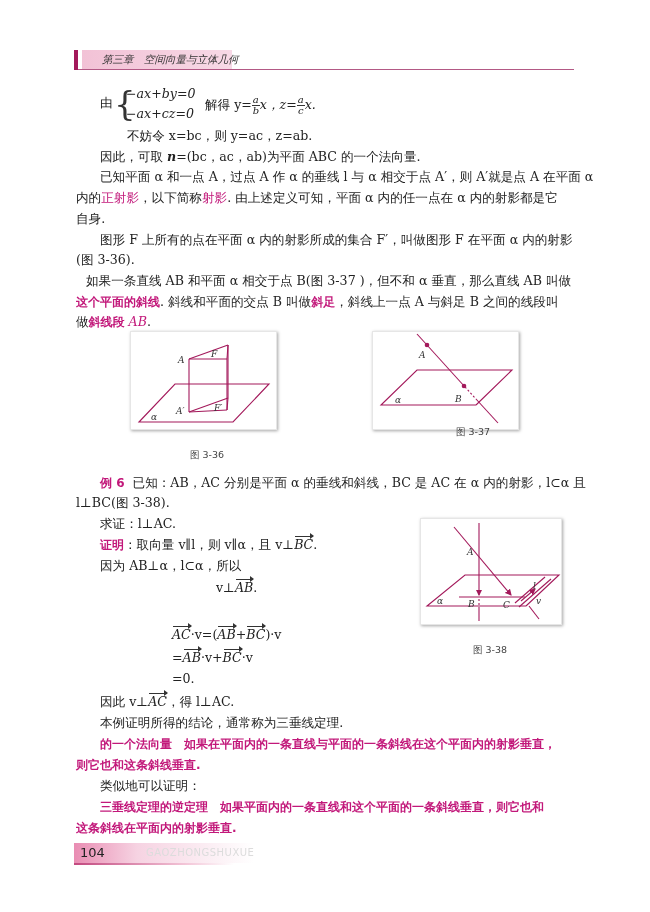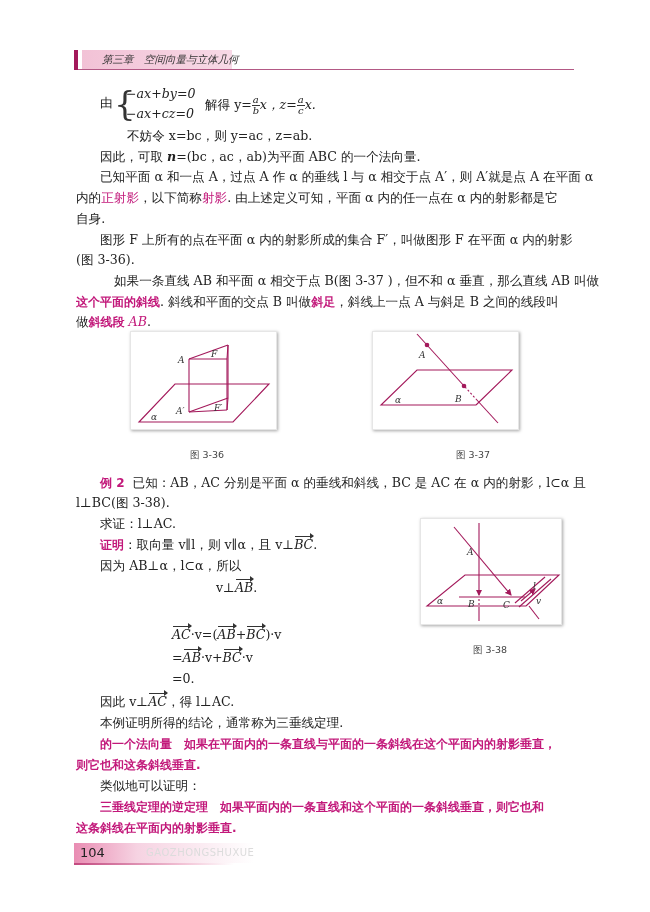--- a/index.html
+++ b/index.html
@@ -68,21 +68,21 @@
   <div class="t" style="left:100px;top:128px;margin-left:27px;">不妨令 x=bc，则 y=ac，z=ab.</div>
   <div class="t" style="left:100px;top:149px;"><span>因此，可取 </span><b class="i">n</b><span>=(bc，ac，ab)为平面 ABC 的一个法向量.</span></div>
 
   <div class="t" style="left:76px;top:190px;"><span>内的</span><span class="pink">正射影</span><span>，以下简称</span><span class="pink">射影</span><span>. 由上述定义可知，平面 α 内的任一点在 α 内的射影都是它</span></div>
   <div class="t" style="left:100px;top:169px;">已知平面 α 和一点 A，过点 A 作 α 的垂线 l 与 α 相交于点 A′，则 A′就是点 A 在平面 α</div>
   <div class="t" style="left:76px;top:211px;">自身.</div>
 
   <div class="t" style="left:100px;top:232px;">图形 F 上所有的点在平面 α 内的射影所成的集合 F′，叫做图形 F 在平面 α 内的射影</div>
   <div class="t" style="left:76px;top:252px;">(图 3-36).</div>
 
-  <div class="t" style="left:114px;top:273px;">如果一条直线 AB 和平面 α 相交于点 B(图 3-37 )，但不和 α 垂直，那么直线 AB 叫做</div>
+  <div class="t" style="left:86px;top:273px;">如果一条直线 AB 和平面 α 相交于点 B(图 3-37 )，但不和 α 垂直，那么直线 AB 叫做</div>
   <div class="t" style="left:76px;top:294px;"><span class="pinkb">这个平面的斜线</span><span>. 斜线和平面的交点 B 叫做</span><span class="pinkb">斜足</span><span>，斜线上一点 A 与斜足 B 之间的线段叫</span></div>
   <div class="t" style="left:76px;top:314px;"><span>做</span><span class="pinkb">斜线段</span><span class="pink i"> AB</span><span>.</span></div>
 
   <div class="fig" style="left:130px;top:331px;width:145px;height:97px;">
     <svg width="145" height="97" viewBox="0 0 145 97">
       <g stroke="#a3195b" stroke-width="1.1" fill="none">
         <polygon points="8,90 44,52 138,52 102,90"></polygon>
         <line x1="58" y1="27" x2="58" y2="80"></line>
         <line x1="58" y1="27" x2="97" y2="13"></line>
         <line x1="58" y1="27" x2="96" y2="27"></line>
@@ -114,23 +114,23 @@
       </g>
       <circle cx="54" cy="13" r="2.3" fill="#a3195b"></circle>
       <circle cx="91" cy="54" r="2.3" fill="#a3195b"></circle>
       <g font-family="DejaVu Serif, serif" font-style="italic" font-size="9" fill="#333">
         <text x="46" y="26">A</text>
         <text x="82" y="70">B</text>
         <text x="22" y="71">α</text>
       </g>
     </svg>
   </div>
-  <div class="cap" style="left:428px;top:449px;padding-left:28px;">图 3-37</div>
+  <div class="cap" style="left:428px;top:426px;padding-left:28px;">图 3-37</div>
 
-  <div class="t" style="left:100px;top:475px;"><span class="pinkb">例 2</span>&nbsp;&nbsp;<span>已知：AB，AC 分别是平面 α 的垂线和斜线，BC 是 AC 在 α 内的射影，l⊂α 且</span></div>
+  <div class="t" style="left:100px;top:475px;"><span class="pinkb">例 6</span>&nbsp;&nbsp;<span>已知：AB，AC 分别是平面 α 的垂线和斜线，BC 是 AC 在 α 内的射影，l⊂α 且</span></div>
   <div class="t" style="left:76px;top:495px;">l⊥BC(图 3-38).</div>
   <div class="t" style="left:100px;top:516px;">求证：l⊥AC.</div>
 
   <div class="t" style="left:100px;top:537px;"><span class="pinkb">证明</span><span>：取向量 v∥l，则 v∥α，且 v⊥</span><span class="vec">BC</span>.</div>
   <div class="t" style="left:100px;top:558px;">因为 AB⊥α，l⊂α，所以</div>
   <div class="t" style="left:216px;top:580px;"><span>v⊥</span><span class="vec">AB</span>.</div>
   <div class="t" style="left:172px;top:627px;"><span class="vec">AC</span><span>·v=(</span><span class="vec">AB</span><span>+</span><span class="vec">BC</span><span>)·v</span></div>
   <div class="t" style="left:172px;top:650px;"><span>=</span><span class="vec">AB</span><span>·v+</span><span class="vec">BC</span><span>·v</span></div>
   <div class="t" style="left:172px;top:671px;">=0.</div>
   <div class="t" style="left:100px;top:694px;"><span>因此 v⊥</span><span class="vec">AC</span><span>，得 l⊥AC.</span></div>

